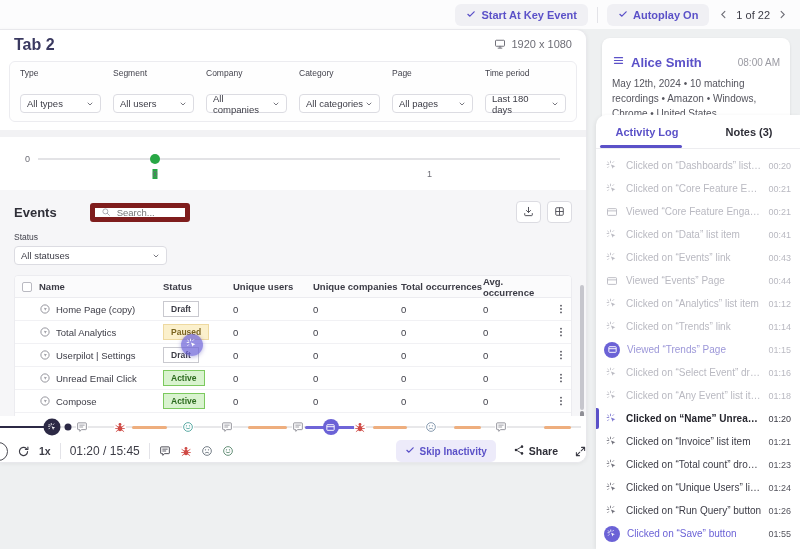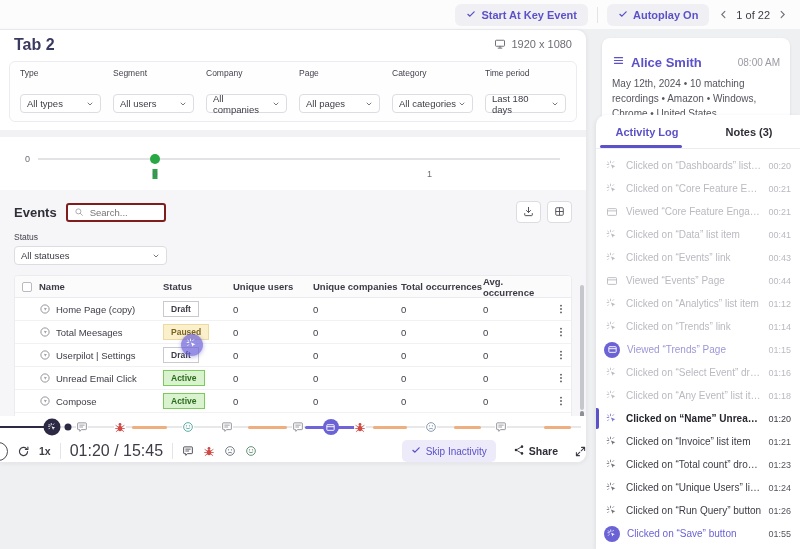--- a/index.html
+++ b/index.html
@@ -31,23 +31,23 @@
   .select { height:19px; border:1px solid #dcdce2; border-radius:4px; background:#fff; display:flex;
     align-items:center; justify-content:space-between; padding:0 6px; font-size:9.5px; color:#3c3c46; cursor:pointer; }
   .select .caret { color:#6a6a73; display:flex; }
 
   .chart-strip { position:relative; height:54px; margin-top:8px; border-top:7px solid #f2f2f4; background:#fff; }
   .chart-line { position:absolute; left:38px; right:26px; top:21px; height:2px; background:#e3e3e6; }
   .chart-dot { position:absolute; top:17px; width:10px; height:10px; border-radius:50%; transform:translateX(-50%); }
   .chart-label { position:absolute; font-size:9px; color:#6d6d76; }
 
   .events-section { position:absolute; left:0; top:160px; right:0; bottom:0; background:#f6f6f8; padding:11px 14px; }
-  .events-header { display:flex; align-items:center; }
+  .events-header { display:flex; align-items:center;gap:24px; }
   .events-title { font-size:13px; font-weight:bold; color:#2f2f38; margin-right:9px; }
-  .search-box { width:100px; height:19px; border:2px solid #7f1d1d; border-radius:3px; background:#fff;
+  .search-box { width:100px; height:19px; border:5px solid #7f1d1d; border-radius:3px; background:#fff;
     display:flex; align-items:center; gap:4px; padding:0 6px; color:#a7a7af; }
   .search-box input { border:none; outline:none; width:70px; font-size:9.5px; color:#3c3c46;
     font-family:"Liberation Sans",sans-serif; background:transparent; }
   .icon-btns { margin-left:auto; display:flex; gap:6px; }
   .icon-btn { width:25px; height:22px; border:1px solid #dcdce2; border-radius:4px; background:#fff;
     display:flex; align-items:center; justify-content:center; color:#4a4a52; cursor:pointer; }
 
   .status-filter { margin-top:9px; display:flex; flex-direction:column; gap:4px; }
   .status-filter .select { width:153px; }
   .status-filter .filter-label { font-size:8.5px; }
@@ -95,24 +95,24 @@
   .tl-viewed { width:16px; height:16px; background:#6b62d6; color:#fff; z-index:4; }
 
   
   .controls { position:absolute; left:0; right:0; top:408px; height:26px; background:#fff;
     display:flex; align-items:center; z-index:4; }
   .ctrl-left { display:flex; align-items:center; gap:9px; }
   .half-btn { width:19px; height:19px; border:1.5px solid #4a4a52; border-radius:50%; margin-left:-11px;
     flex:none; cursor:pointer; background:#fff; }
   .ctrl-ico { display:flex; align-items:center; color:#3c3c46; cursor:pointer; }
   .speed { font-size:10.5px; color:#3c3c46; font-weight:bold; cursor:pointer; }
-  .time-text { font-size:16px; color:#3c3c46; }
+  .time-text { font-size:12px; color:#3c3c46; }
   .ctrl-right { margin-left:auto; display:flex; align-items:center; gap:11px; }
   .skip-btn { background:#edebfa; color:#5b51c8; border:none; border-radius:5px; padding:5px 9px;
-    font-size:10px; font-weight:normal; display:flex; gap:5px; align-items:center; cursor:pointer;
+    font-size:10px; font-weight:bold; display:flex; gap:5px; align-items:center; cursor:pointer;
     font-family:"Liberation Sans",sans-serif; }
   .share-btn { display:flex; align-items:center; gap:4px; font-size:10.5px; font-weight:bold;
     color:#2f2f38; background:none; border:none; cursor:pointer; font-family:"Liberation Sans",sans-serif; }
   .ico-bug { color:#cf4a45; } .ico-frown { color:#66707a; } .ico-smile { color:#55836a; }
 
   
   .side { position:absolute; left:596px; top:29px; width:204px; height:520px; }
   .user-card { position:absolute; left:6px; top:9px; width:188px; padding:16px 10px; background:#fff;
     border-radius:8px; box-shadow:0 1px 3px rgba(0,0,0,.09); }
   .user-head { display:flex; align-items:center; justify-content:space-between; }
@@ -216,34 +216,34 @@
         <span class="select">
           <span>All companies</span>
           <span class="caret">
             <svg viewBox="0 0 16 16" width="8" height="8">
               <path d="M4 6l4 4 4-4" fill="none" stroke="currentColor" stroke-width="1.8" stroke-linecap="round"></path>
             </svg>
           </span>
         </span>
       </div>
       <div class="filter">
+        <span class="filter-label">Category</span>
+        <span class="select">
+          <span>All categories</span>
+          <span class="caret">
+            <svg viewBox="0 0 16 16" width="8" height="8">
+              <path d="M4 6l4 4 4-4" fill="none" stroke="currentColor" stroke-width="1.8" stroke-linecap="round"></path>
+            </svg>
+          </span>
+        </span>
+      </div>
+      <div class="filter">
         <span class="filter-label">Page</span>
         <span class="select">
           <span>All pages</span>
-          <span class="caret">
-            <svg viewBox="0 0 16 16" width="8" height="8">
-              <path d="M4 6l4 4 4-4" fill="none" stroke="currentColor" stroke-width="1.8" stroke-linecap="round"></path>
-            </svg>
-          </span>
-        </span>
-      </div>
-      <div class="filter">
-        <span class="filter-label">Category</span>
-        <span class="select">
-          <span>All categories</span>
           <span class="caret">
             <svg viewBox="0 0 16 16" width="8" height="8">
               <path d="M4 6l4 4 4-4" fill="none" stroke="currentColor" stroke-width="1.8" stroke-linecap="round"></path>
             </svg>
           </span>
         </span>
       </div>
       <div class="filter">
         <span class="filter-label">Time period</span>
         <span class="select">
@@ -342,21 +342,21 @@
         </div>
         <div class="trow">
           <span class="c-check"></span>
           <span class="c-name">
             <span class="ev-ico">
               <svg viewBox="0 0 16 16" width="12" height="12">
                 <circle cx="8" cy="8" r="5.5" fill="none" stroke="currentColor" stroke-width="1.2"></circle>
                 <path d="M6.8 6.2l4 1.5-1.8.7-.7 1.8z" fill="currentColor"></path>
               </svg>
             </span>
-            <span>Total Meesages</span>
+            <span>Total Analytics</span>
           </span>
           <span class="c-status"><span class="badge badge-Paused">Paused</span></span>
           <span class="c-uu">0</span>
           <span class="c-uc">0</span>
           <span class="c-to">0</span>
           <span class="c-avg">0</span>
           <span class="c-menu">
             <svg viewBox="0 0 16 16" width="12" height="12">
               <circle cx="8" cy="3.5" r="1.2" fill="currentColor"></circle>
               <circle cx="8" cy="8" r="1.2" fill="currentColor"></circle>

